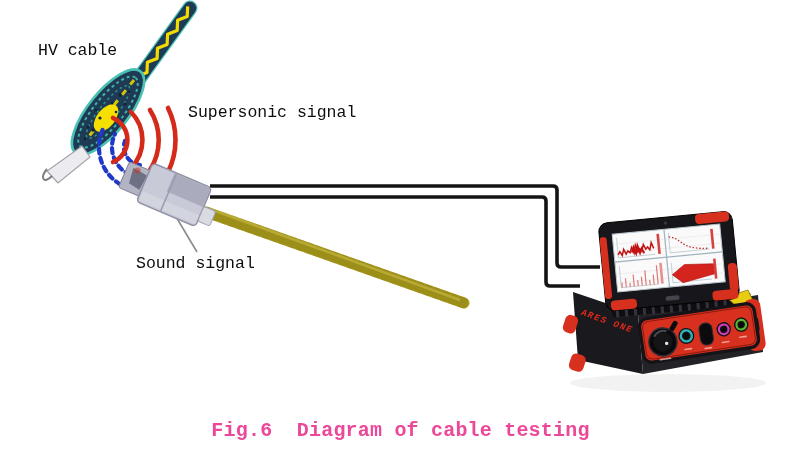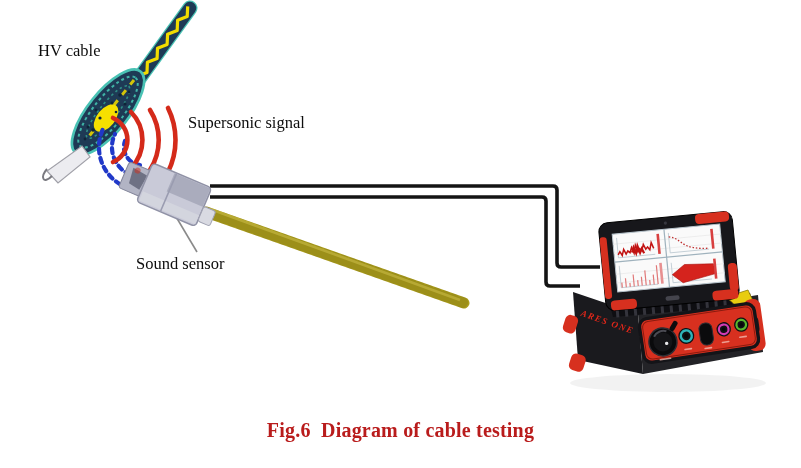--- a/index.html
+++ b/index.html
@@ -1,33 +1,33 @@
 <!DOCTYPE html>
 <html><head>
 <meta charset="utf-8">
 <style>
   html,body{margin:0;padding:0;background:#fff;}
   .stage{
     position:relative;width:801px;height:468px;background:#ffffff;
-    font-family:Liberation Serif, serif;overflow:hidden;
+    font-family:Liberation Mono, monospace;overflow:hidden;
   }
   .stage svg{position:absolute;left:0;top:0;}
   .lbl{
     position:absolute;color:#0d0d0d;font-size:16.5px;line-height:1.12;
     white-space:nowrap;
   }
   .lbl.wrap{white-space:normal;width:86px;}
   .brand{
     position:absolute;left:583px;top:308px;color:#e0271a;
     font-size:9px;font-weight:bold;font-style:italic;letter-spacing:1.4px;
     transform:rotate(19.5deg);transform-origin:left top;white-space:nowrap;
   }
   .caption{
     position:absolute;left:0;top:419px;width:801px;text-align:center;
-    font-size:20px;font-weight:bold;color:#b91c1c;white-space:pre;
+    font-size:20px;font-weight:bold;color:#ec4899;white-space:pre;
     letter-spacing:.2px;
   }
 </style>
 </head>
 <body>
 
 <div class="stage">
 
 <svg width="801" height="468" viewBox="0 0 801 468">
 
@@ -189,18 +189,18 @@
 
         <polygon points="2,14 15,5 44,7 45,17 12,23" fill="#d5231d" stroke="#a81410" stroke-width=".6"></polygon>
         <rect x="44" y="2" width="2.6" height="20" fill="#d84040"></rect>
       </g>
       <rect x="-7" y="35" width="14" height="4.5" rx="2" fill="#44444c"></rect>
     </g>
   </g>
 </svg>
 
   <div class="lbl" style="left:38px;top:42px;">HV cable</div>
-  <div class="lbl" style="left:188px;top:114px;">Supersonic signal</div>
-  <div class="lbl" style="left:136px;top:255px;">Sound sensor</div>
+  <div class="lbl" style="left:188px;top:104px;">Supersonic signal</div>
+  <div class="lbl" style="left:136px;top:255px;">Sound signal</div>
   <div class="brand">ARES ONE</div>
   <div class="caption">Fig.6  Diagram of cable testing</div>
 
 </div>
 
 </body></html>

